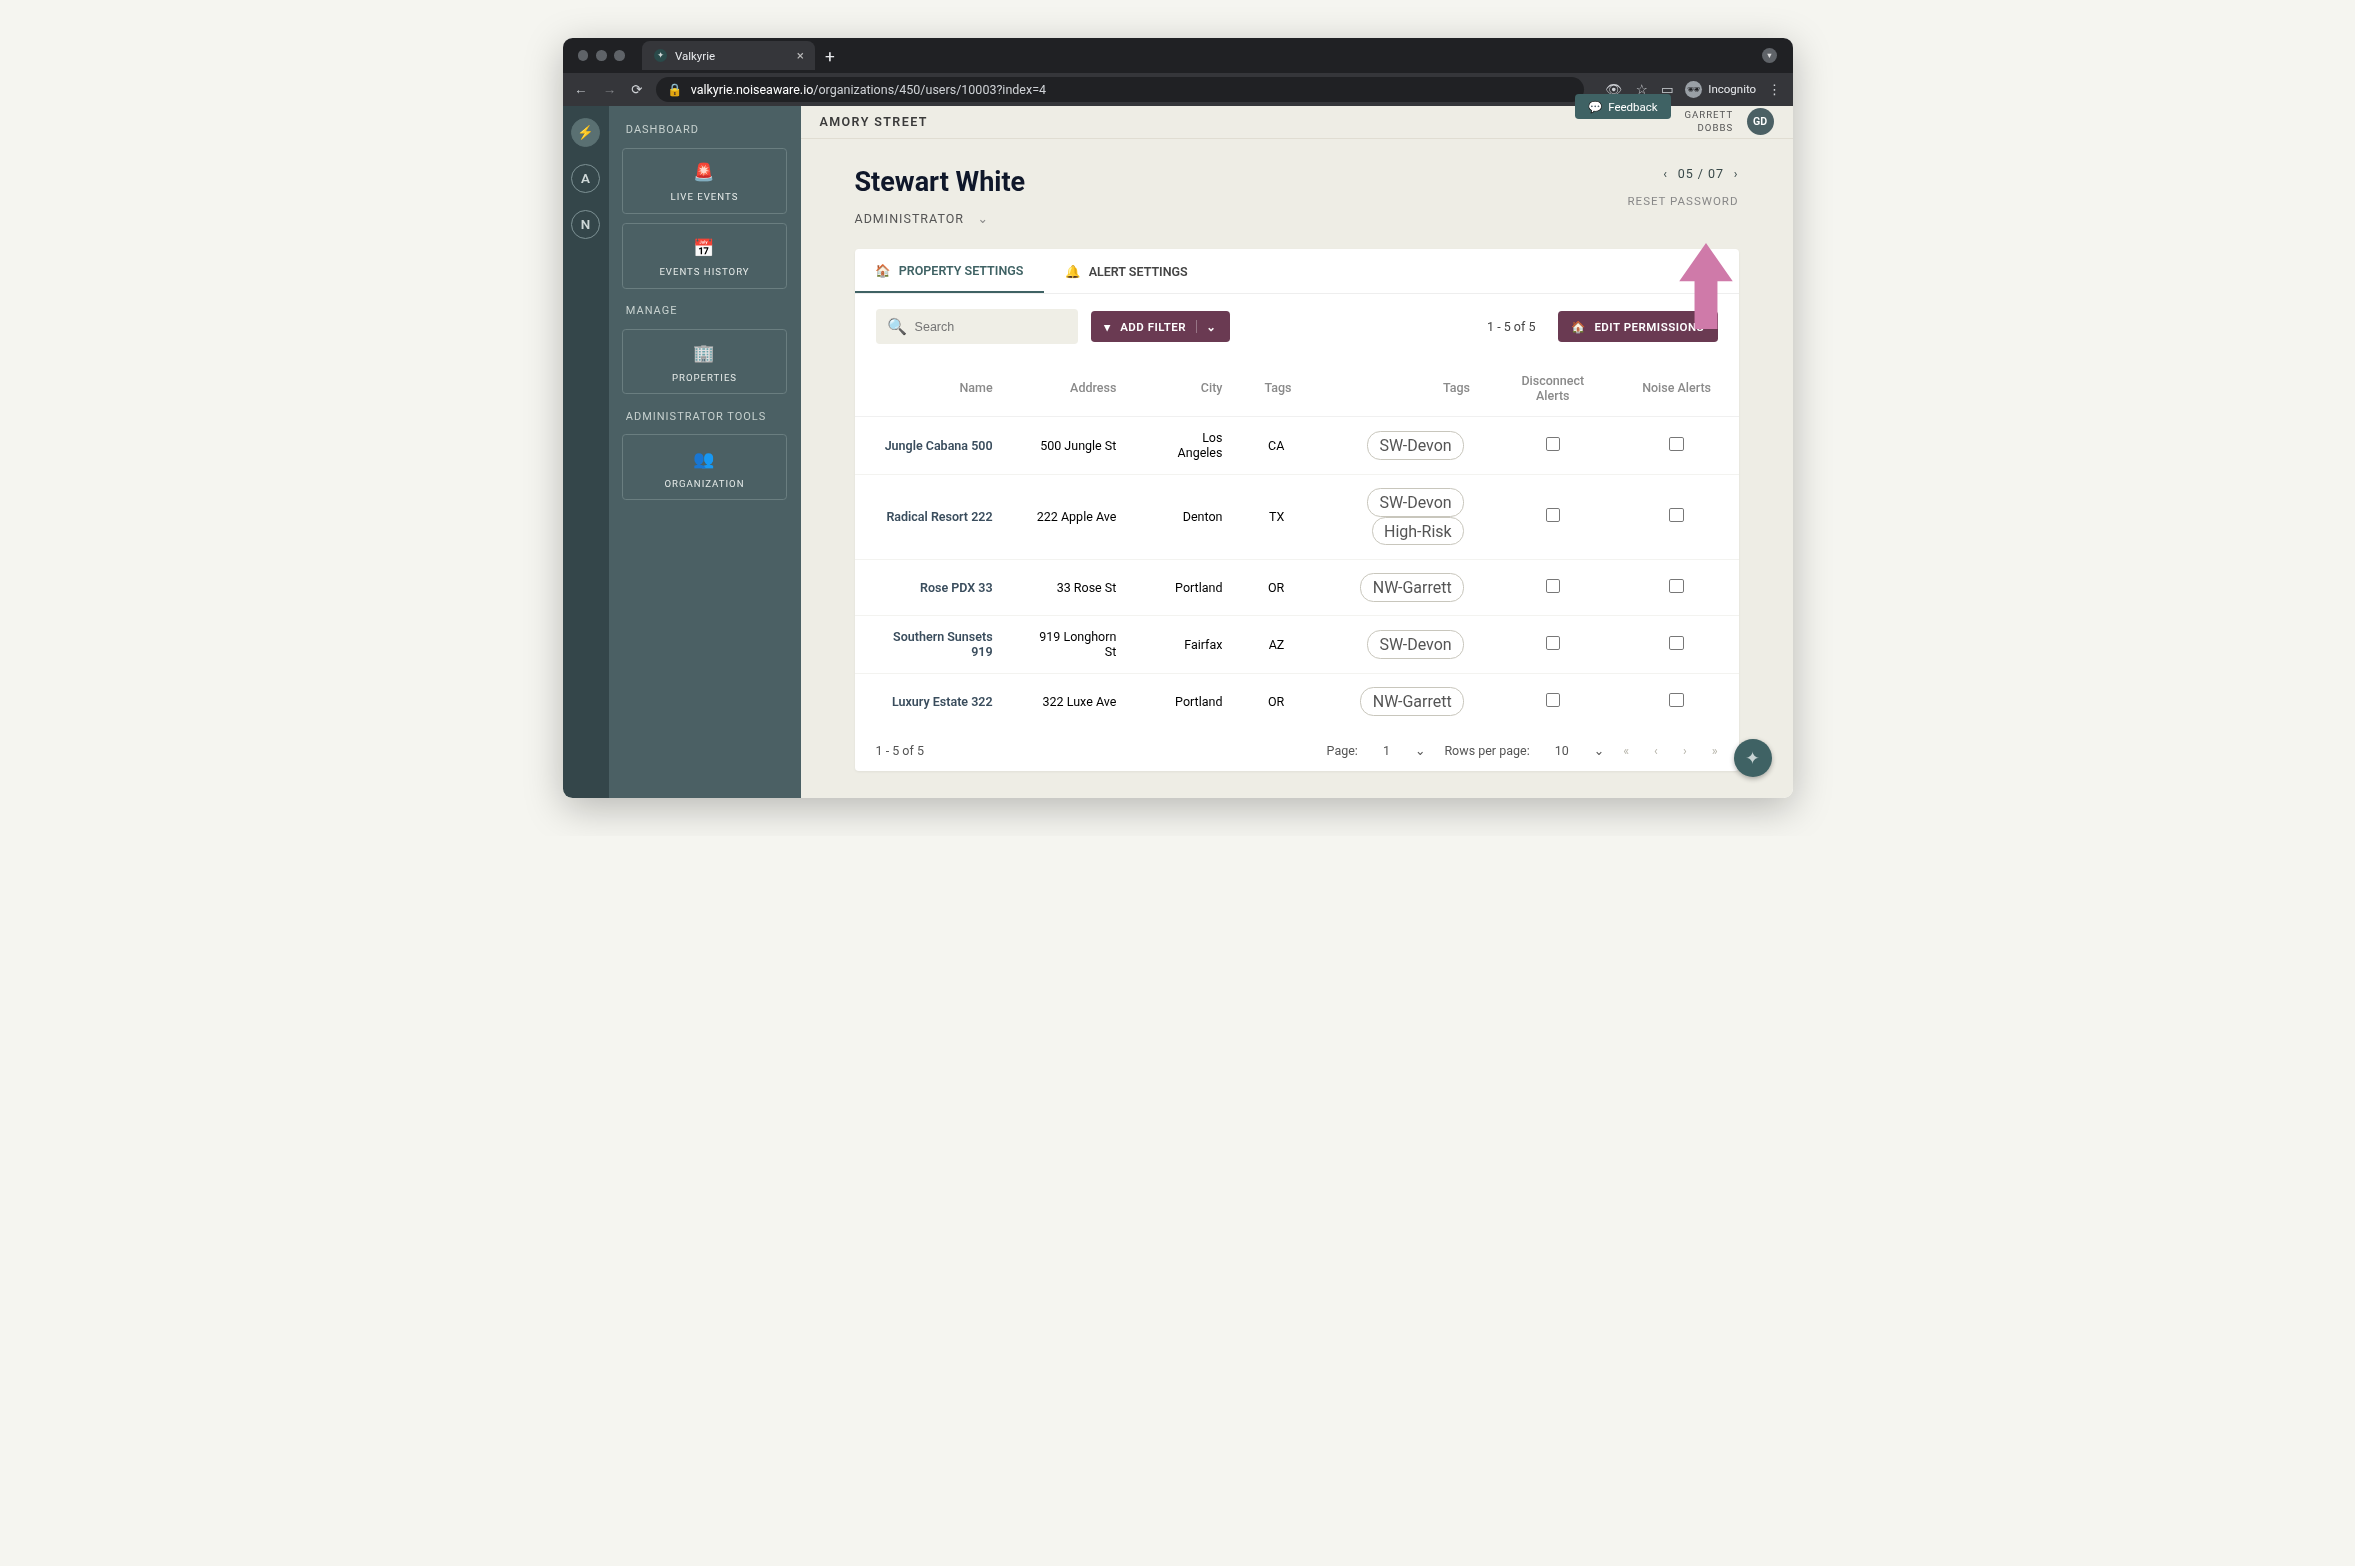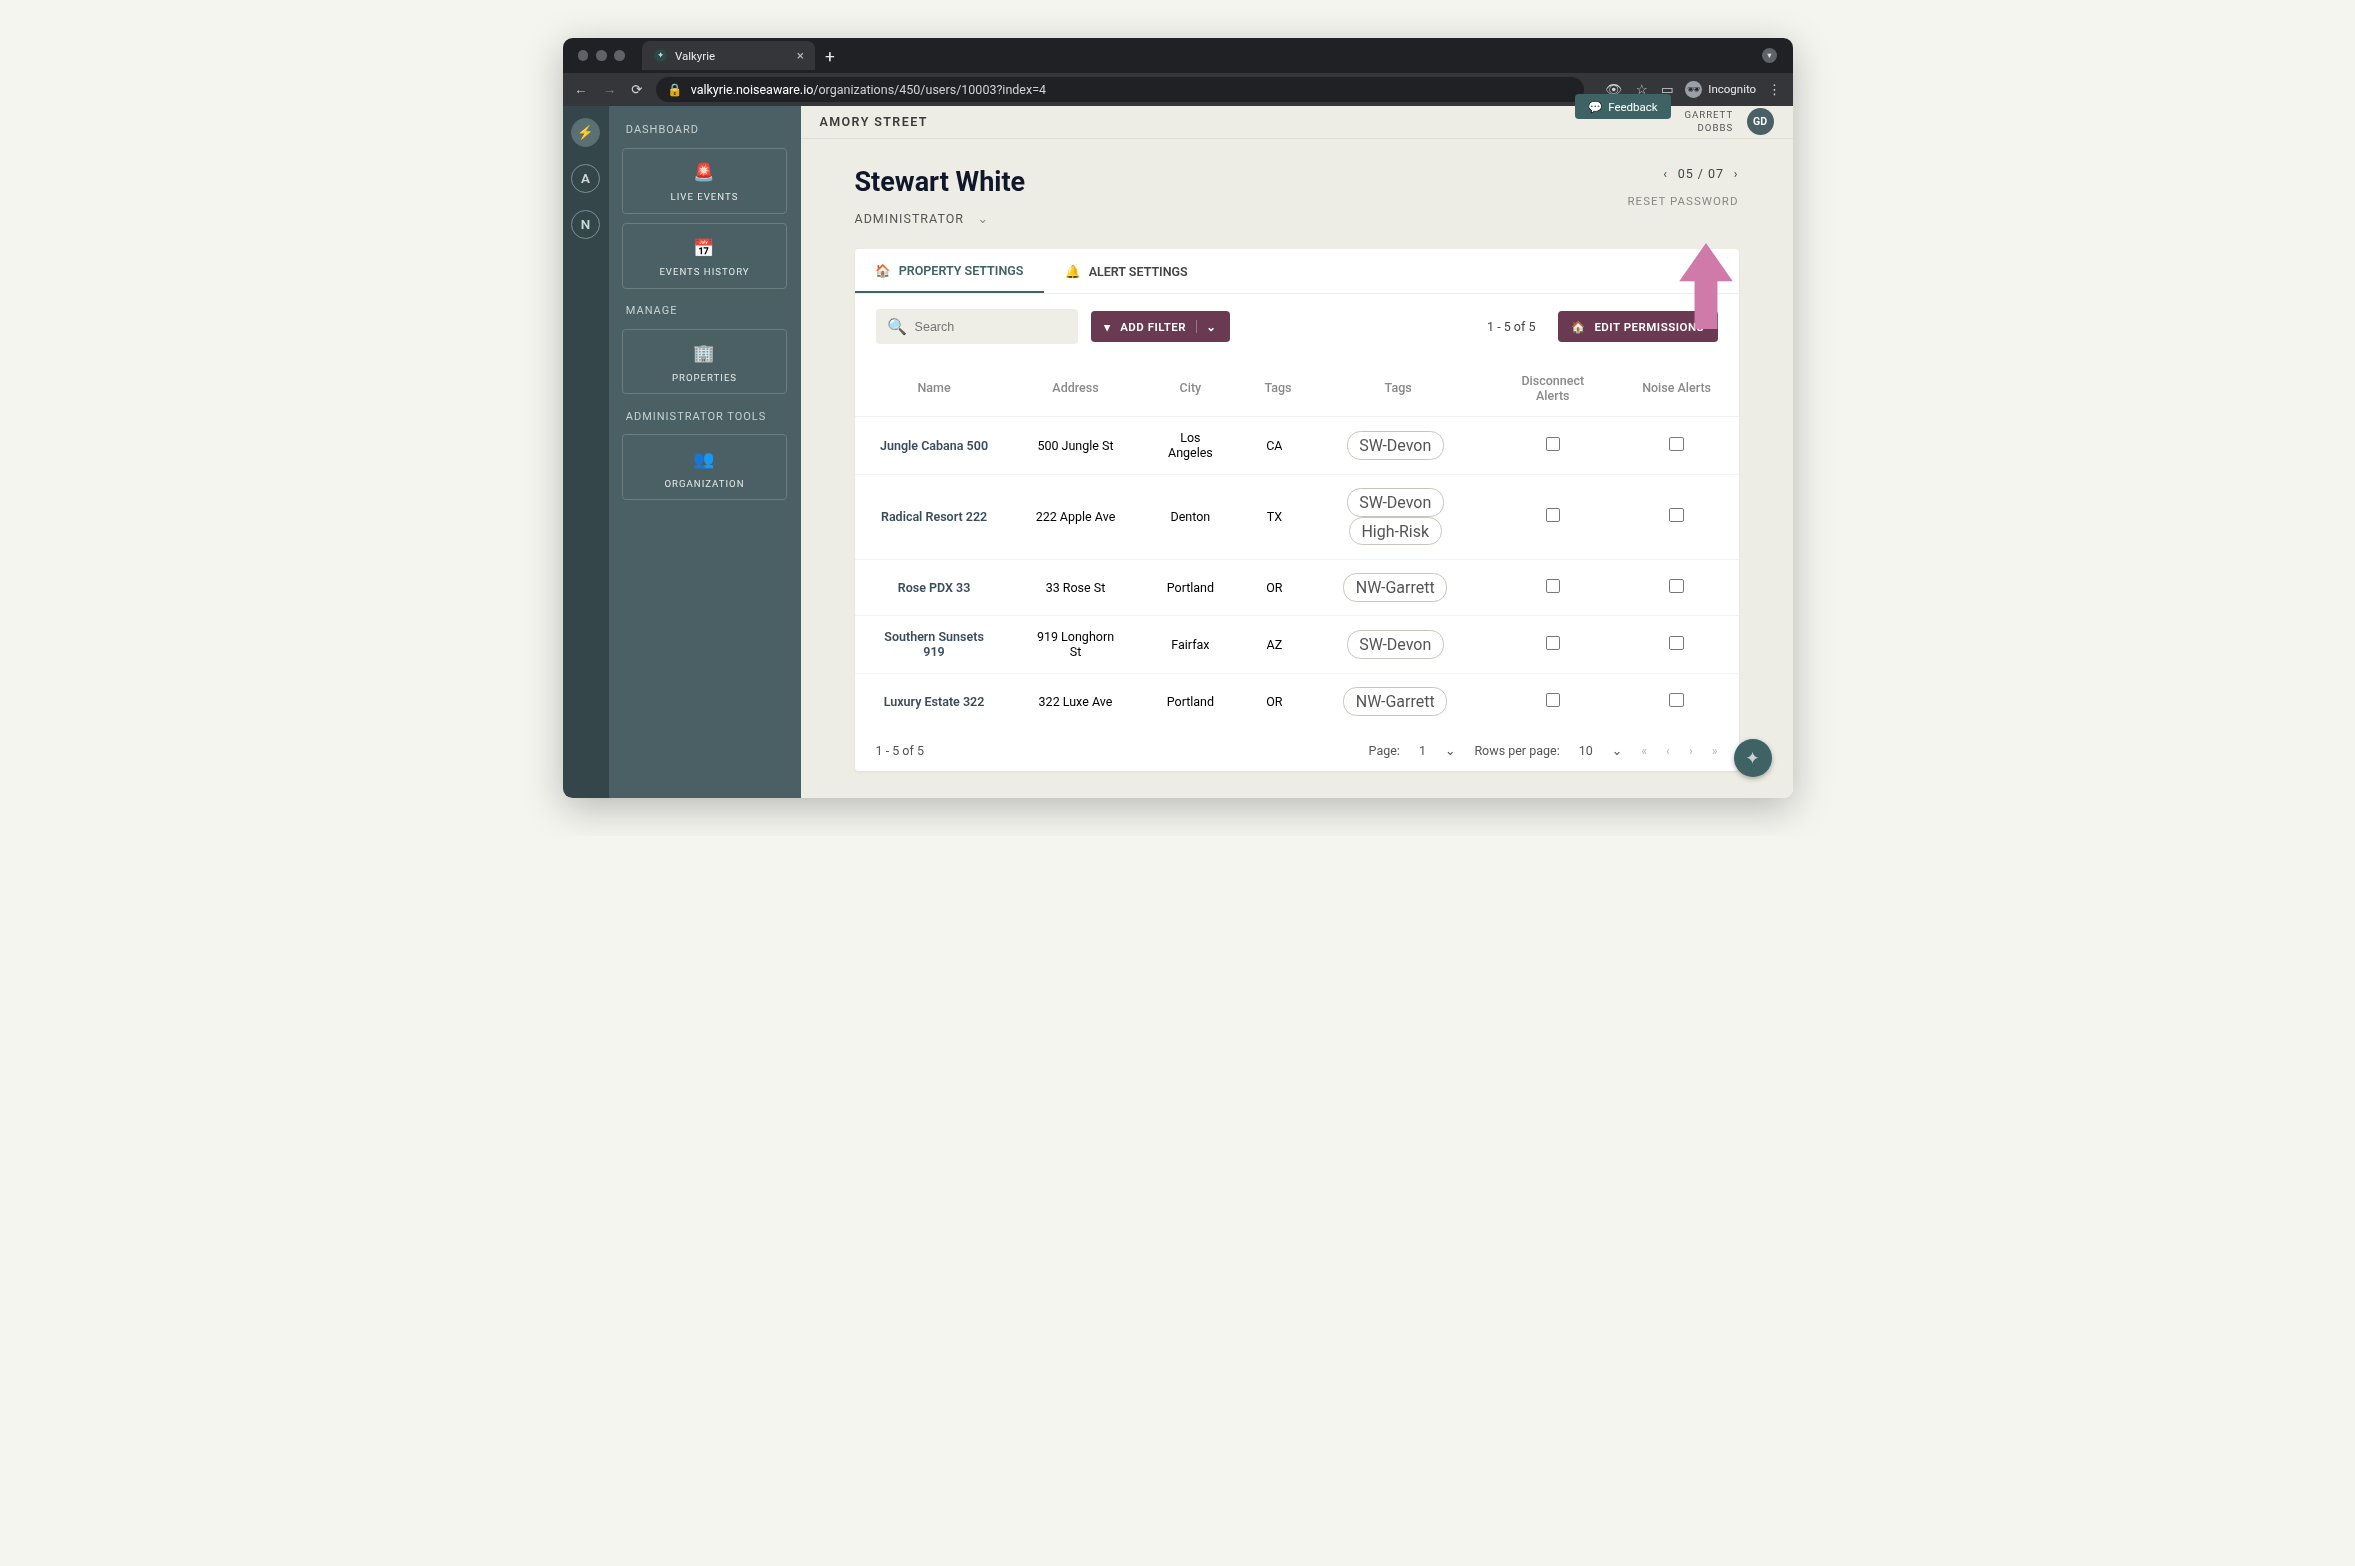--- a/index.html
+++ b/index.html
@@ -192,39 +192,39 @@
   }
   .filter-btn .sep { width:1px; height:13.4px; background:rgba(255,255,255,0.3);}
   .tool-spacer { flex:1;}
   .count-label { font-size:12.5px; color:#444; margin-right:9.6px;}
   .edit-perm-btn {
     background:#6a3a52; color:#fff; border-radius:3.8px; padding:8.6px 13.4px;
     font-size:11.5px; font-weight:600; display:flex; align-items:center; gap:7.7px;
     letter-spacing:0.5px;
   }
   table { width:100%; border-collapse:collapse; table-layout: fixed; }
-  th, td { text-align:center; padding:13.4px 21px; font-size:12.5px; vertical-align: middle;}
+  th, td { text-align:right; padding:13.4px 21px; font-size:12.5px; vertical-align: middle;}
   th { color:#8a8a8a; font-weight:500; border-bottom:1px solid #f0f0f0;}
   th.center, td.center { text-align:center; }
   tbody tr { border-bottom:1px solid #f3f3f0;}
   tbody tr:last-child { border-bottom:none;}
   .prop-link { color:#3a4d5d; font-weight:600; cursor:pointer;}
   .tag {
     display:inline-block; border:1px solid #c8c6bc; border-radius:13.4px;
     padding:3.8px 11.5px; font-size:16px; color:#555; margin-right:5.8px; white-space:nowrap;
   }
   .chk {
     width:14.4px;height:14.4px;border:1.4px solid #777;border-radius:1.9px;display:inline-block;
   }
   .table-footer {
     display:flex; align-items:center; padding:13.4px 21px; font-size:12.5px; color:#555;
     gap:19px;
   }
   .table-footer .spacer{flex:1;}
-  .tf-group{display:flex;align-items:center;gap:19px;}
+  .tf-group{display:flex;align-items:center;gap:25px;}
   .tf-arrow { color:#b8b6ac; cursor:default;}
   
   .pointer-arrow {
     position:absolute; right:60px; top:104px; width:54px; height:86px;
   }
   
   .fab {
     position:absolute; right:21px; bottom:21px; width:38px;height:38px;border-radius:50%;
     background:#3f6264; box-shadow:0 1.9px 5.8px rgba(0,0,0,0.3);
     display:flex;align-items:center;justify-content:center;color:#c8d4d4;font-size:17.3px;

